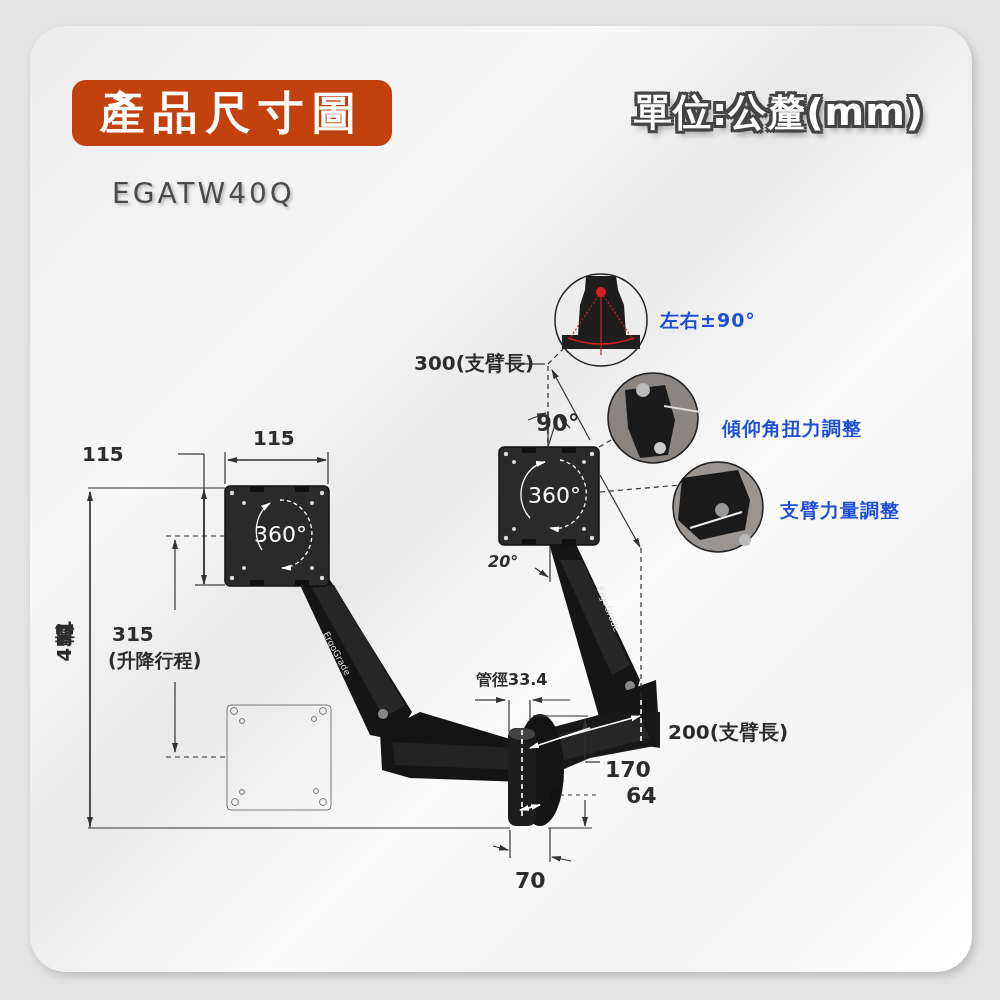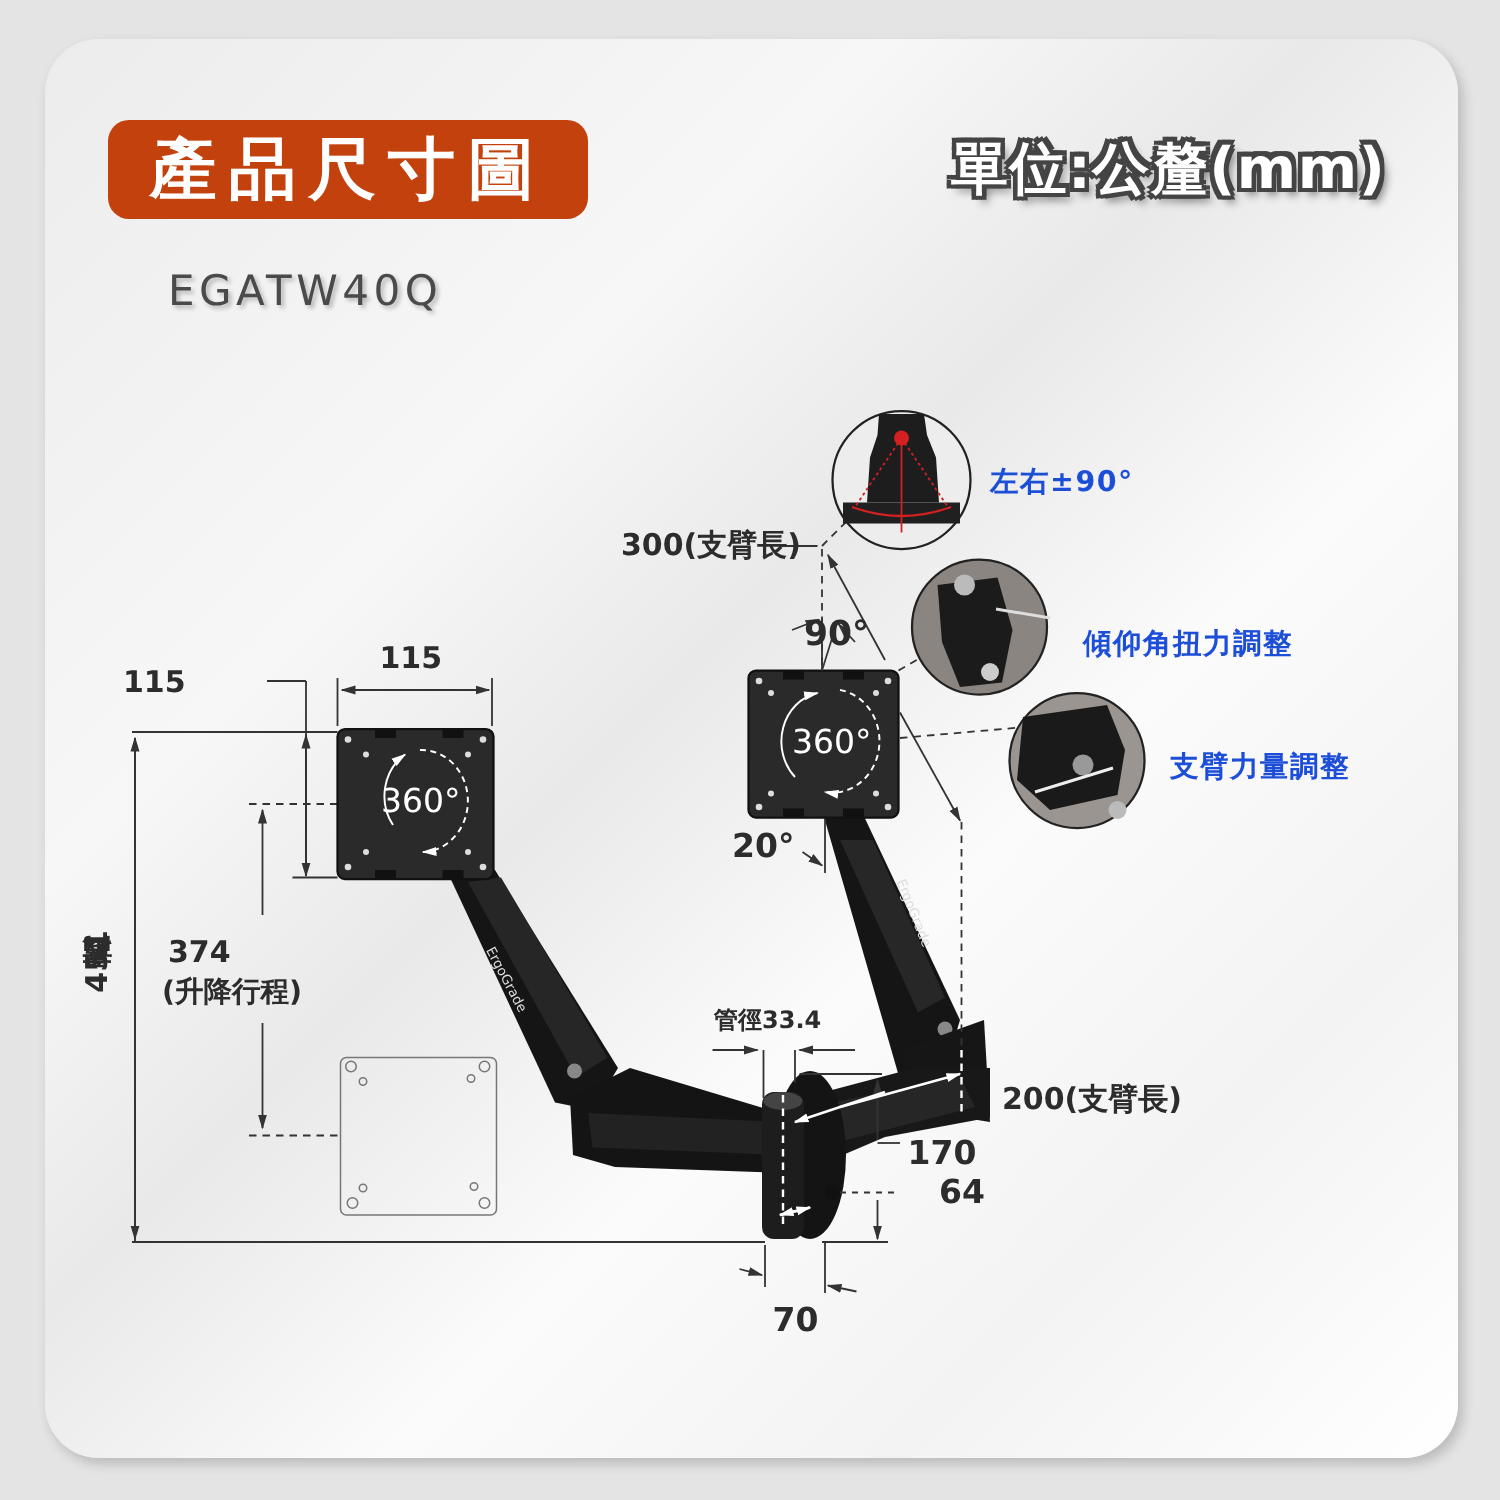--- a/index.html
+++ b/index.html
@@ -215,26 +215,26 @@
     <circle cx="722" cy="510" r="7" fill="#999"></circle>
     <line x1="690" y1="528" x2="742" y2="512" stroke="#eee" stroke-width="2"></line>
     <circle cx="745" cy="540" r="6" fill="#bbb"></circle>
   </g>
 </svg>
 
 <div class="lbl" style="left:82px;top:442px;font-size:20px;">115</div>
 <div class="lbl" style="left:253px;top:426px;font-size:20px;">115</div>
 <div class="lbl" style="left:254px;top:522px;font-size:22px;color:#fff;font-weight:normal;">360°</div>
 <div class="lbl" style="left:528px;top:483px;font-size:22px;color:#fff;font-weight:normal;">360°</div>
-<div class="lbl" style="left:112px;top:622px;font-size:20px;">374</div>
+<div class="lbl" style="left:112px;top:622px;font-size:20px;">315</div>
 <div class="lbl" style="left:108px;top:648px;font-size:19px;">(升降行程)</div>
 <div class="vert">最高451</div>
 <div class="lbl" style="left:390px;top:350px;font-size:20px;margin-left:24px;">300(支臂長)</div>
 <div class="lbl" style="left:488px;top:410px;font-size:23px;margin-left:48px;">90°</div>
-<div class="lbl" style="left:488px;top:552px;font-size:22px;">20°</div>
+<div class="lbl" style="left:488px;top:552px;font-size:16px;font-style:italic;">20°</div>
 <div class="lbl" style="left:476px;top:670px;font-size:16px;">管徑33.4</div>
 <div class="lbl" style="left:668px;top:719px;font-size:20px;">200(支臂長)</div>
 <div class="lbl" style="left:605px;top:757px;font-size:22px;">170</div>
 <div class="lbl" style="left:605px;top:783px;font-size:22px;margin-left:21px;">64</div>
 <div class="lbl" style="left:515px;top:868px;font-size:22px;">70</div>
 
 <div class="feat" style="left:660px;top:308px;">左右±90°</div>
 <div class="feat" style="left:722px;top:416px;">傾仰角扭力調整</div>
 <div class="feat" style="left:780px;top:498px;">支臂力量調整</div>
 

